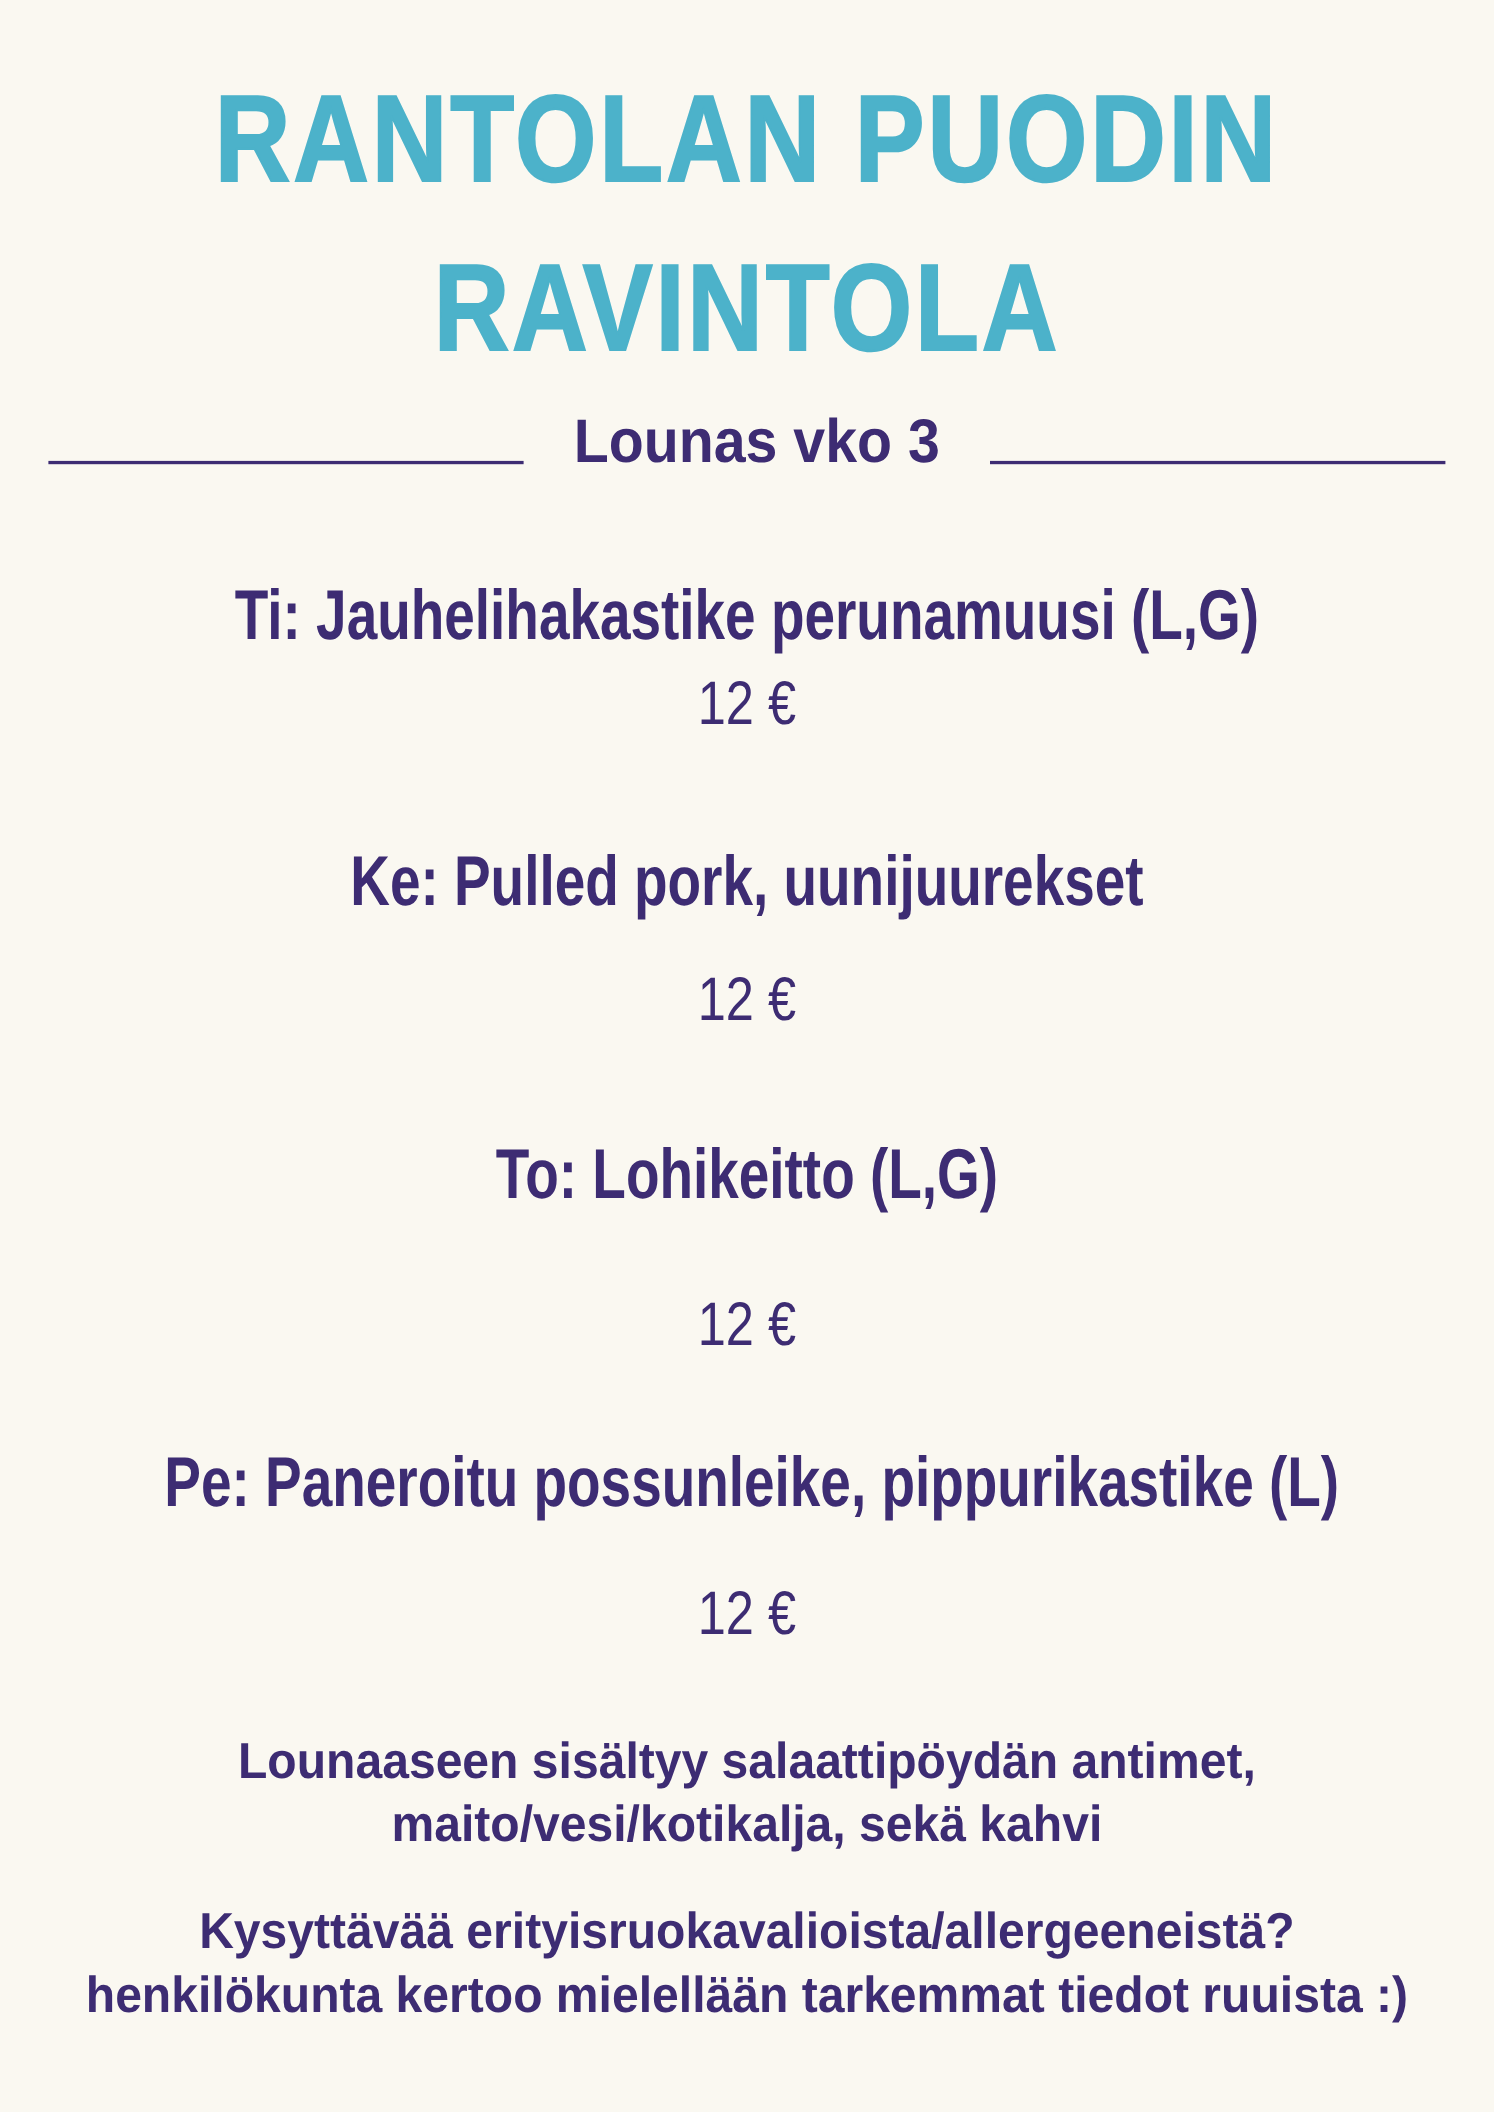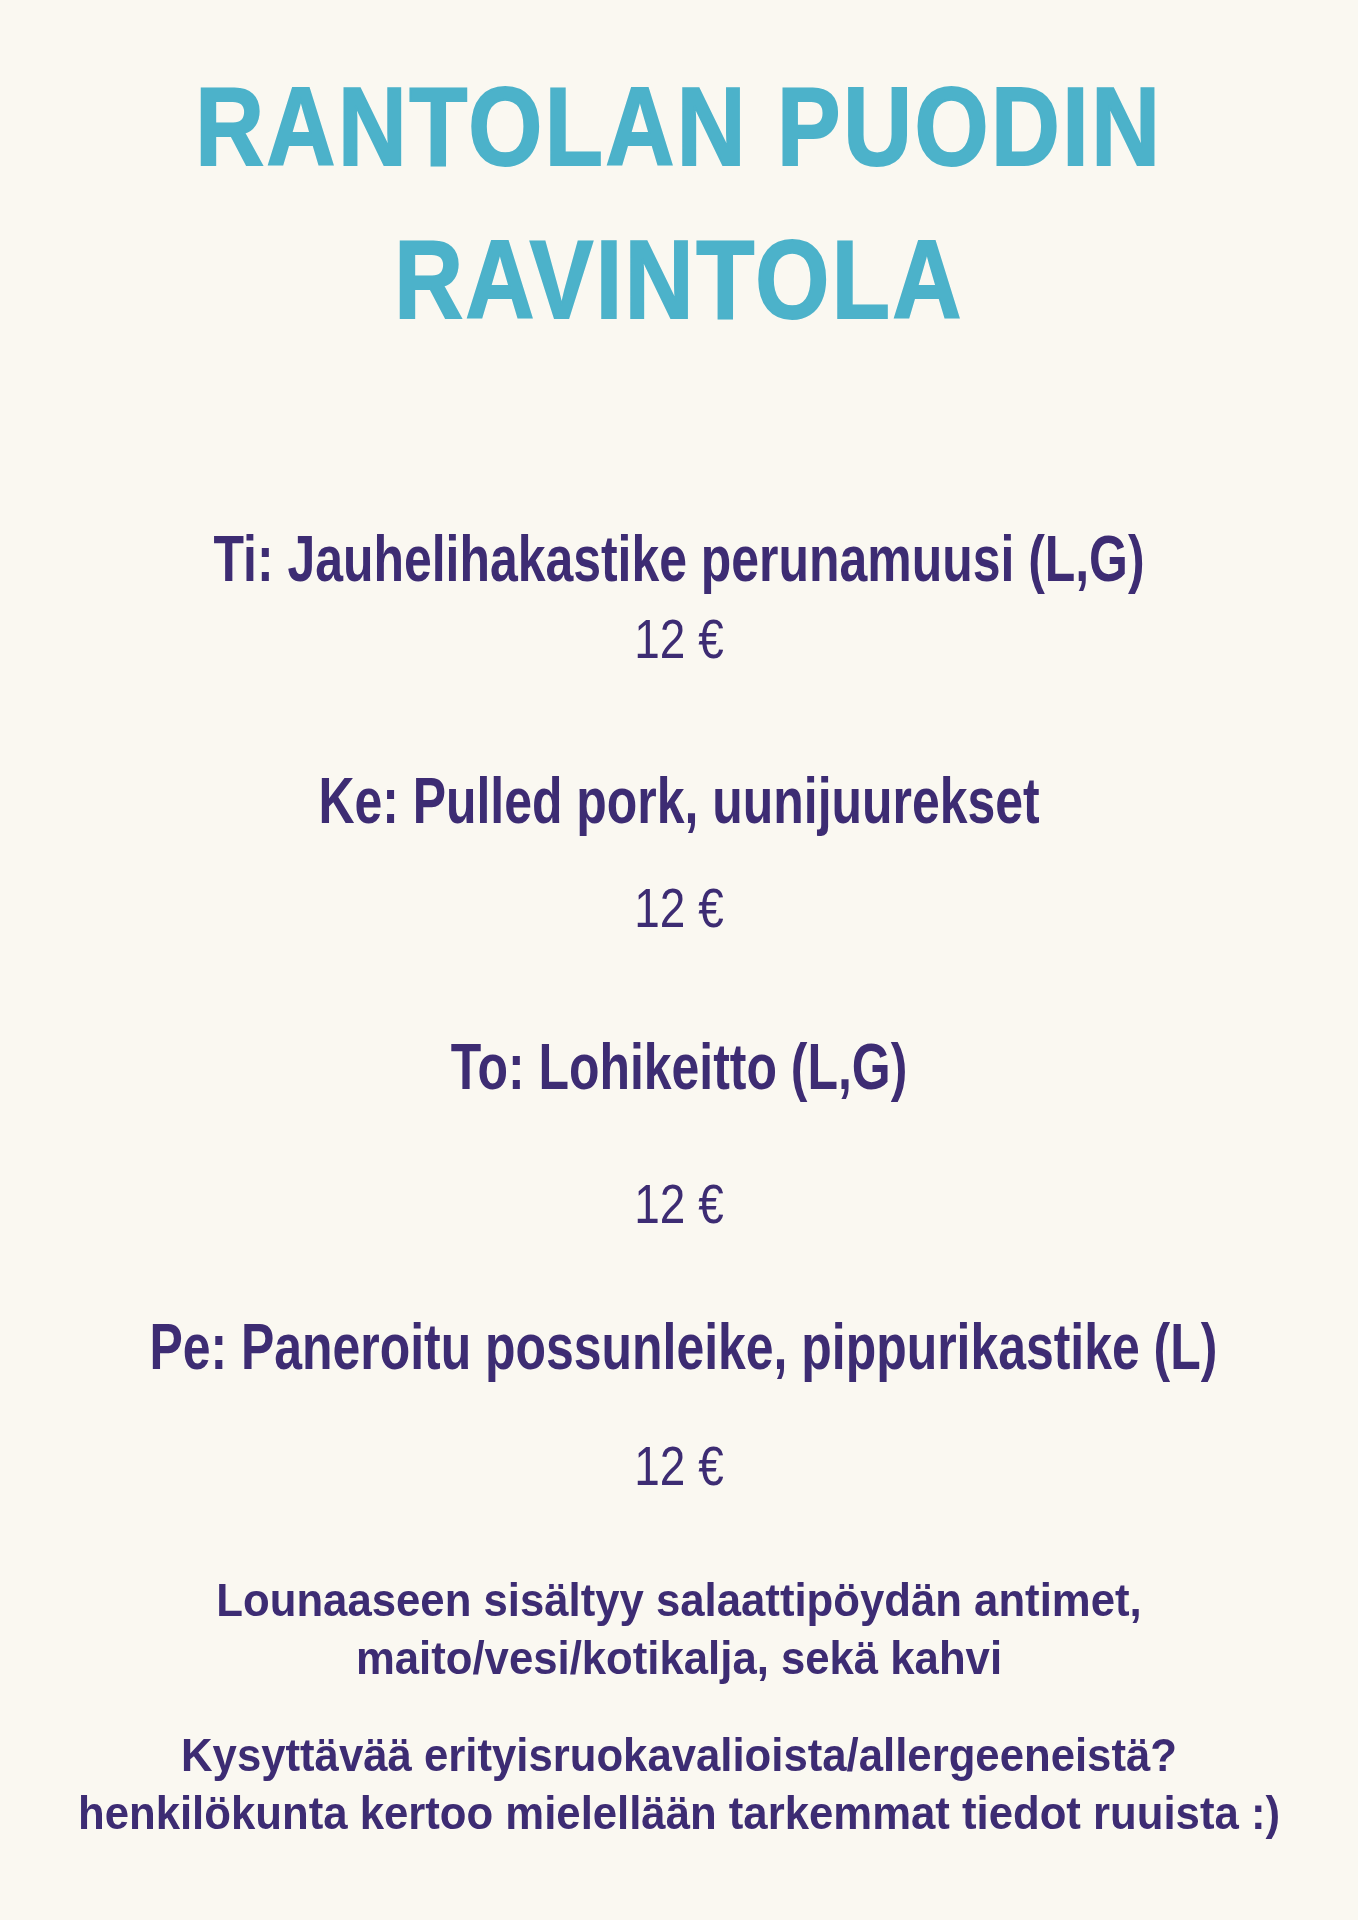--- a/index.html
+++ b/index.html
@@ -98,20 +98,25 @@
 </style>
 </head>
 <body>
 
 <div class="poster">
 
   <div class="center-line title title-1">RANTOLAN PUODIN</div>
 
   <div class="center-line title title-2">RAVINTOLA</div>
 
+  <div class="subtitle-row">
+    <div class="divider-line divider-left"></div>
+    <div class="subtitle">Lounas vko 3</div>
+    <div class="divider-line divider-right"></div>
+  </div>
 
   <div class="center-line menu-line item-0">Ti: Jauhelihakastike perunamuusi (L,G)</div>
   <div class="center-line price-line price-0">12 €</div>
 
   <div class="center-line menu-line item-1">Ke: Pulled pork, uunijuurekset</div>
   <div class="center-line price-line price-1">12 €</div>
 
   <div class="center-line menu-line item-2">To: Lohikeitto (L,G)</div>
   <div class="center-line price-line price-2">12 €</div>
 

